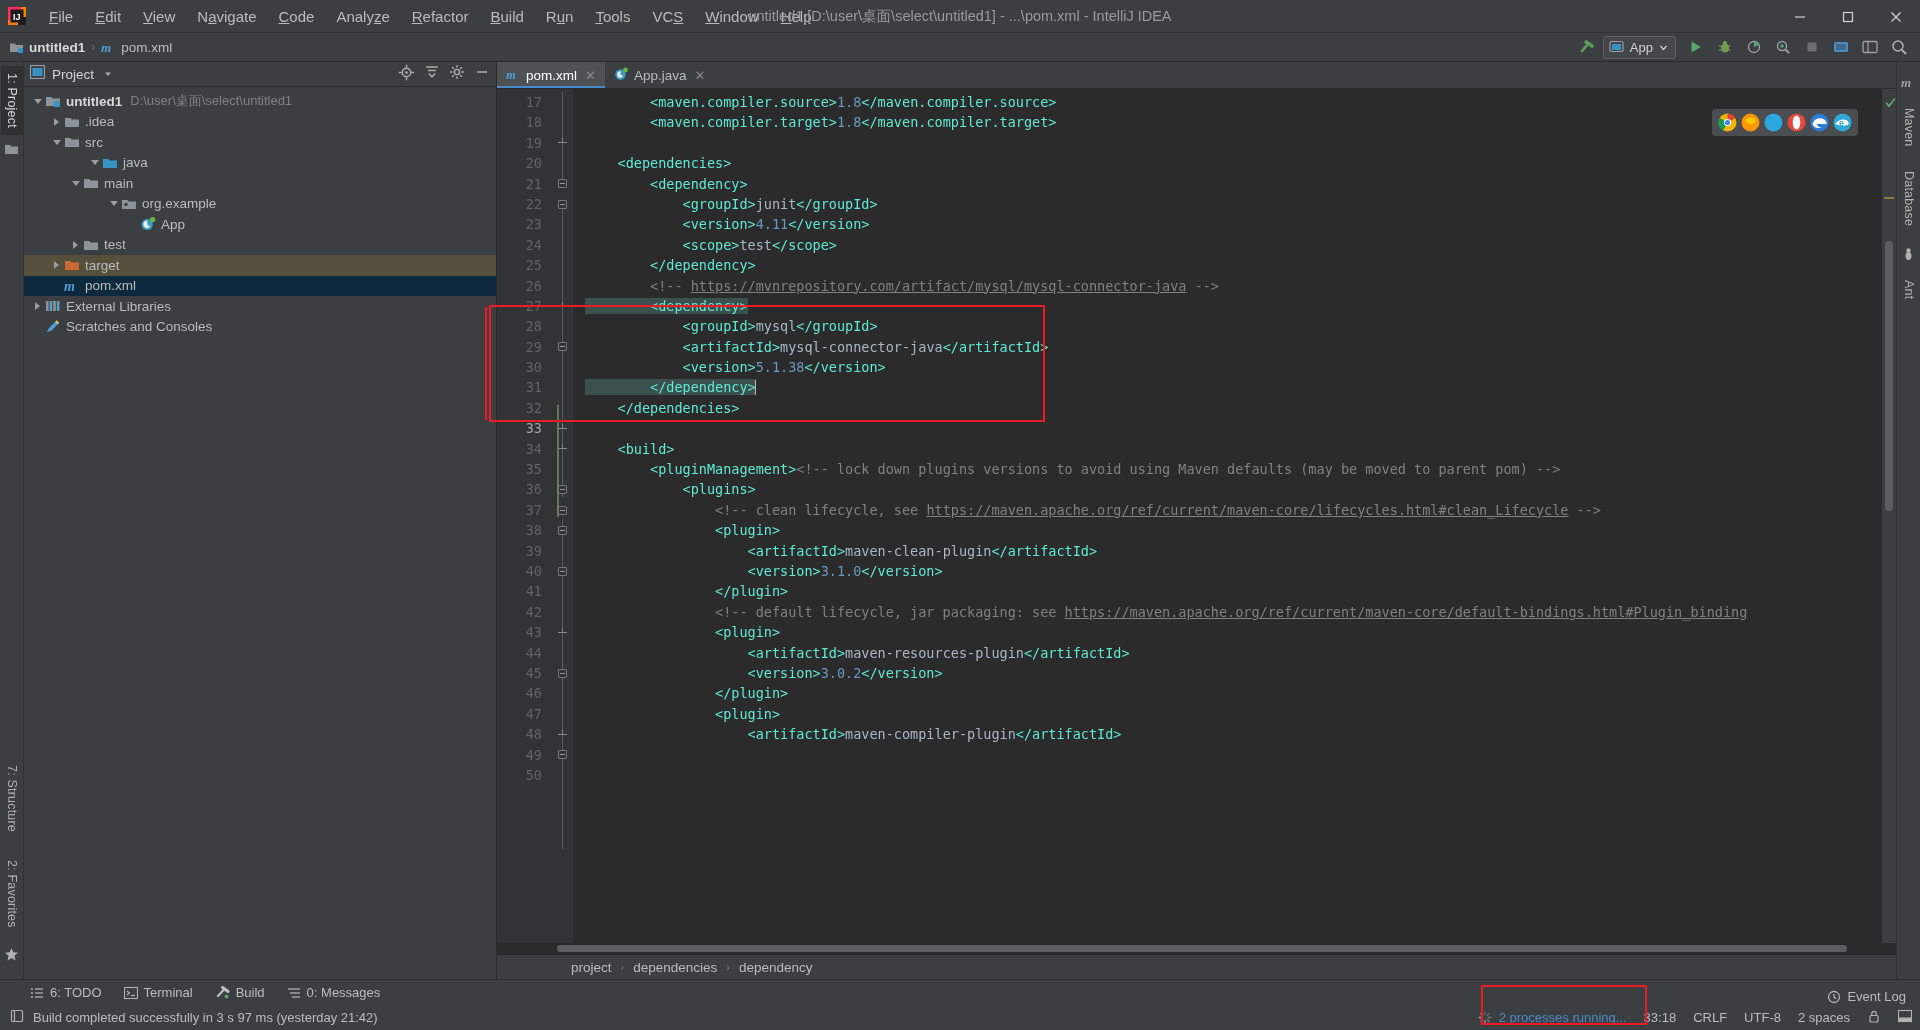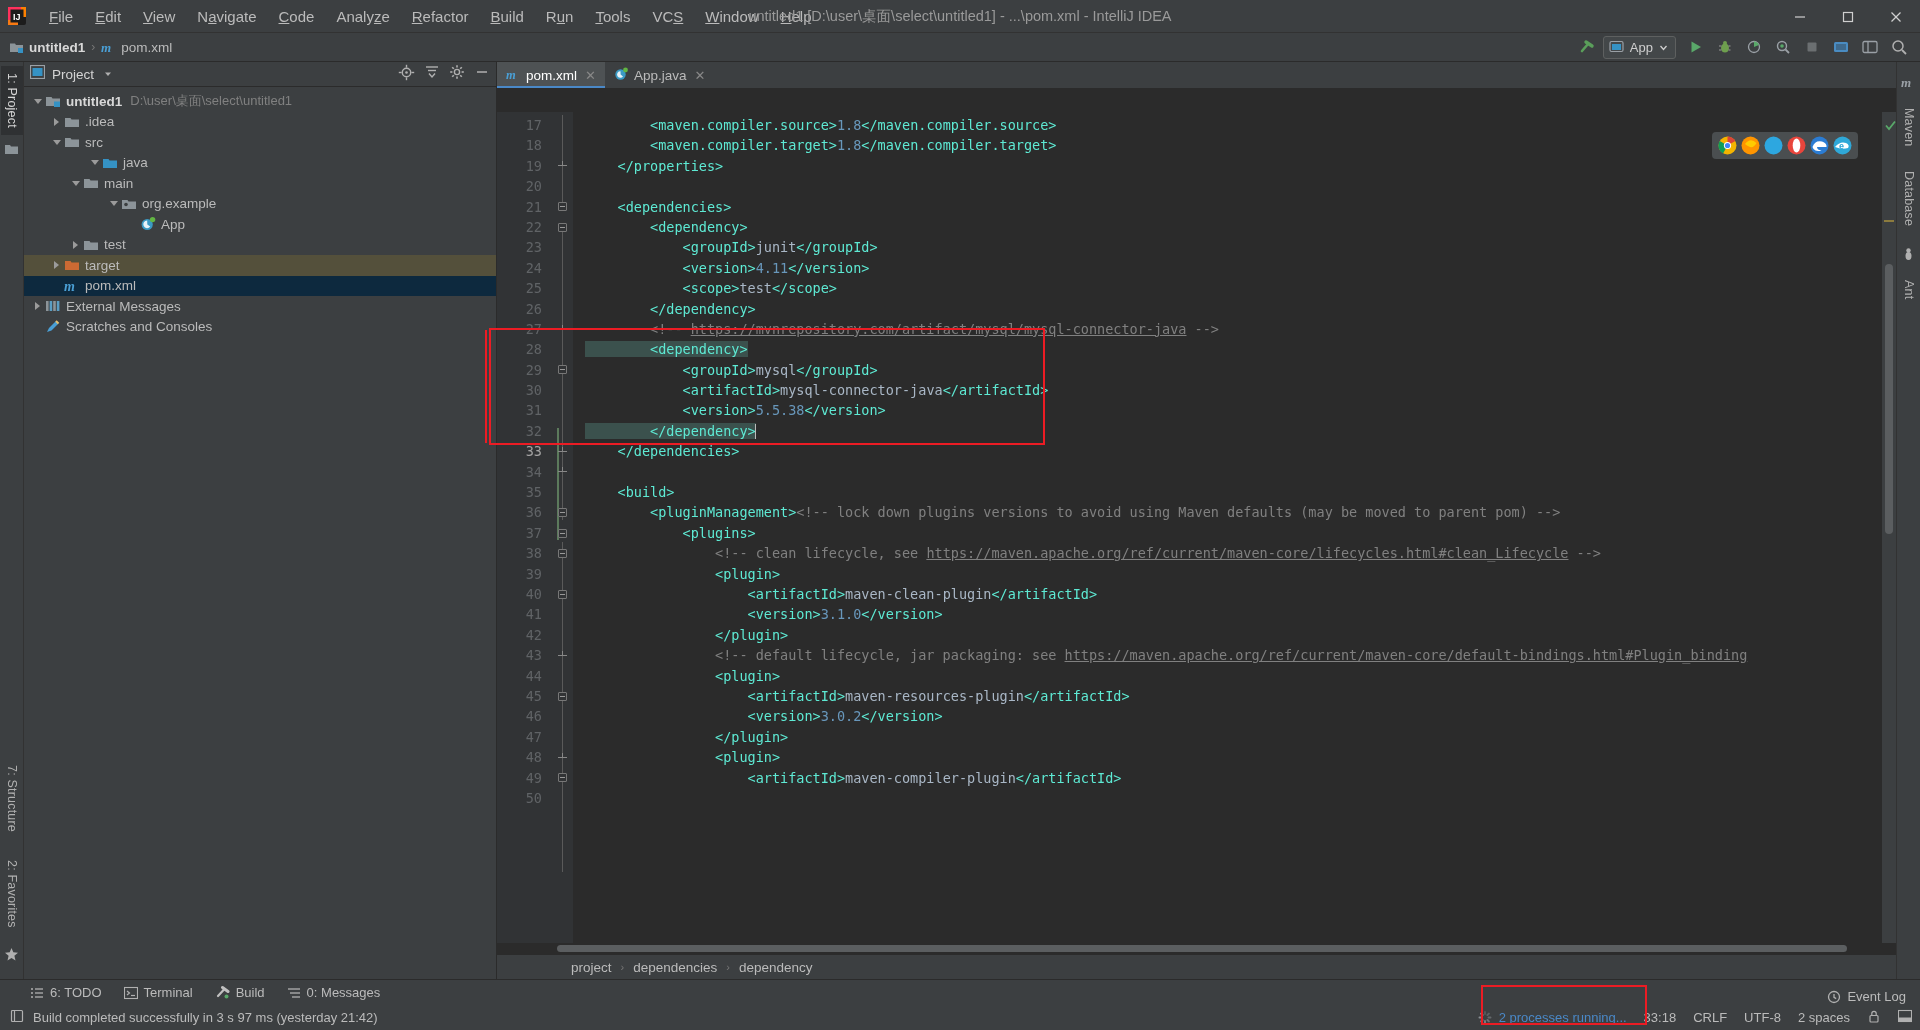--- a/index.html
+++ b/index.html
@@ -90,21 +90,21 @@
   .editor { flex: 1; display: flex; flex-direction: column; min-width: 0; background: #2b2b2b; }
   .tabs { height: 27px; background: #3c3f41; display: flex; align-items: stretch;
           flex: 0 0 27px; border-bottom: 1px solid #2b2b2b; }
   .tab { display: flex; align-items: center; gap: 6px; padding: 0 9px; font-size: 13.5px;
          position: relative; color: #bbbbbb; }
   .tab.active { background: #4e5254; color: #ffffff; }
   .tab.active:after { content: ""; position: absolute; left: 0; right: 0; bottom: 0;
                       height: 2px; background: #4a88c7; }
   .tab-x { color: #888; font-size: 13px; margin-left: 2px; }
 
-  .codearea { flex: 1; display: flex; position: relative; min-height: 0; background: #2b2b2b; margin-top: 23px; }
+  .codearea { flex: 1; display: flex; position: relative; min-height: 0; background: #2b2b2b; }
   .gutter { width: 54px; background: #313335; flex: 0 0 54px; padding-top: 3px;
             text-align: right; }
   .gline { height: 20.4px; line-height: 20.4px; font-family: "DejaVu Sans Mono", monospace;
            font-size: 13.5px; color: #606366; padding-right: 9px; }
   .gline.cur { color: #a4a3a3; }
   .foldcol { width: 22px; background: #313335; flex: 0 0 22px; padding-top: 3px;
              position: relative; }
   .fmark { height: 20.4px; display: flex; align-items: center; justify-content: center; }
   .fbox { width: 9px; height: 9px; border: 1px solid #777; border-radius: 1px;
           position: relative; background: #313335; }
@@ -482,21 +482,21 @@
           <div class="row" style="padding-left: 6px;">
             <span class="arrow ar-r">
               <i></i>
             </span>
             <span class="ticon"><svg width="16" height="16" viewBox="0 0 16 16">
                 <rect x="1" y="3" width="2.6" height="10" fill="#8c9499"></rect>
                 <rect x="4.6" y="3" width="2.6" height="10" fill="#5a9ec4"></rect>
                 <rect x="8.2" y="3" width="2.6" height="10" fill="#8c9499"></rect>
                 <rect x="11.8" y="3" width="2.6" height="10" fill="#5a9ec4"></rect>
               </svg></span>
-            <span class="tlabel">External Messages</span>
+            <span class="tlabel">External Libraries</span>
           </div>
           <div class="row" style="padding-left: 6px;">
             <span class="arrow "></span>
             <span class="ticon"><svg width="16" height="16" viewBox="0 0 16 16">
                 <path d="M2 13 L4 9 L11 2 L13.5 4.5 L6.5 11.5 Z" fill="#4a9fd5"></path>
                 <path d="M11 2 L13.5 4.5" stroke="#e8bf6a" stroke-width="2"></path>
               </svg></span>
             <span class="tlabel">Scratches and Consoles</span>
           </div>
         </div>
@@ -630,33 +630,32 @@
             </div>
             <div class="fmark">
               <span class="fbox"></span>
             </div>
             <div class="fmark"></div>
           </div>
 
         <div class="code" id="code">
             <div class="cline"><span class="tag">        &lt;maven.compiler.source&gt;</span><span class="num">1.8</span><span class="tag">&lt;/maven.compiler.source&gt;</span></div>
             <div class="cline"><span class="tag">        &lt;maven.compiler.target&gt;</span><span class="num">1.8</span><span class="tag">&lt;/maven.compiler.target&gt;</span></div>
-            <div class="cline"><span class="tag">    &lt;/properties&gt;</span></div>
             <div class="cline"><span class="val"></span></div>
             <div class="cline"><span class="tag">    &lt;dependencies&gt;</span></div>
             <div class="cline"><span class="tag">        &lt;dependency&gt;</span></div>
             <div class="cline"><span class="tag">            &lt;groupId&gt;</span><span class="val">junit</span><span class="tag">&lt;/groupId&gt;</span></div>
             <div class="cline"><span class="tag">            &lt;version&gt;</span><span class="num">4.11</span><span class="tag">&lt;/version&gt;</span></div>
             <div class="cline"><span class="tag">            &lt;scope&gt;</span><span class="val">test</span><span class="tag">&lt;/scope&gt;</span></div>
             <div class="cline"><span class="tag">        &lt;/dependency&gt;</span></div>
             <div class="cline"><span class="cmt">        &lt;!-- </span><span class="lnk">https://mvnrepository.com/artifact/mysql/mysql-connector-java</span><span class="cmt"> --&gt;</span></div>
             <div class="cline"><span class="tag hlt">        &lt;dependency&gt;</span></div>
             <div class="cline"><span class="tag">            &lt;groupId&gt;</span><span class="val">mysql</span><span class="tag">&lt;/groupId&gt;</span></div>
             <div class="cline"><span class="tag">            &lt;artifactId&gt;</span><span class="val">mysql-connector-java</span><span class="tag">&lt;/artifactId&gt;</span></div>
-            <div class="cline"><span class="tag">            &lt;version&gt;</span><span class="num">5.5.38</span><span class="tag">&lt;/version&gt;</span></div>
+            <div class="cline"><span class="tag">            &lt;version&gt;</span><span class="num">5.1.38</span><span class="tag">&lt;/version&gt;</span></div>
             <div class="cline"><span class="tag hlt">        &lt;/dependency&gt;</span><span class="caret"></span></div>
             <div class="cline"><span class="tag">    &lt;/dependencies&gt;</span></div>
             <div class="cline"><span class="val"></span></div>
             <div class="cline"><span class="tag">    &lt;build&gt;</span></div>
             <div class="cline"><span class="tag">        &lt;pluginManagement&gt;</span><span class="cmt">&lt;!-- lock down plugins versions to avoid using Maven defaults (may be moved to parent pom) --&gt;</span></div>
             <div class="cline"><span class="tag">            &lt;plugins&gt;</span></div>
             <div class="cline"><span class="cmt">                &lt;!-- clean lifecycle, see </span><span class="lnk">https://maven.apache.org/ref/current/maven-core/lifecycles.html#clean_Lifecycle</span><span class="cmt"> --&gt;</span></div>
             <div class="cline"><span class="tag">                &lt;plugin&gt;</span></div>
             <div class="cline"><span class="tag">                    &lt;artifactId&gt;</span><span class="val">maven-clean-plugin</span><span class="tag">&lt;/artifactId&gt;</span></div>
             <div class="cline"><span class="tag">                    &lt;version&gt;</span><span class="num">3.1.0</span><span class="tag">&lt;/version&gt;</span></div>

